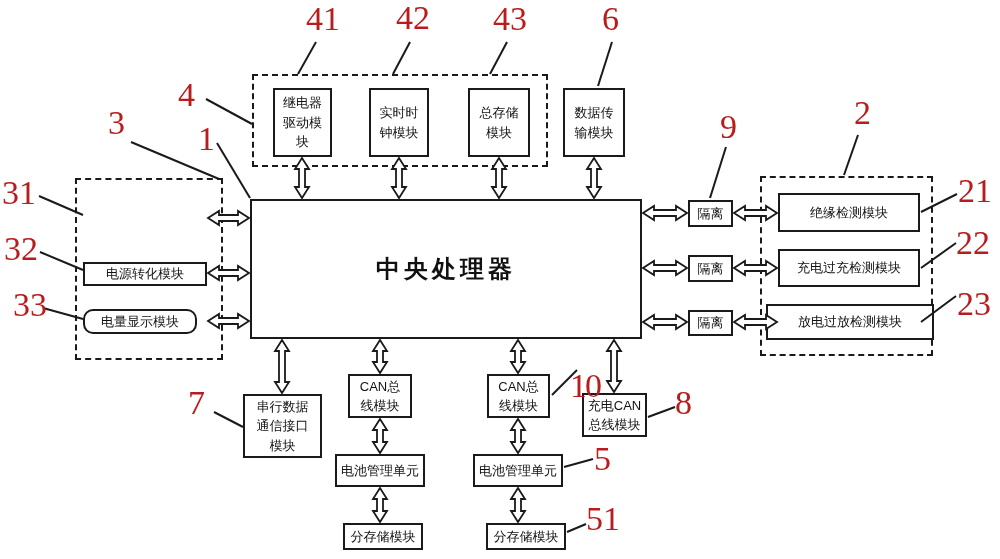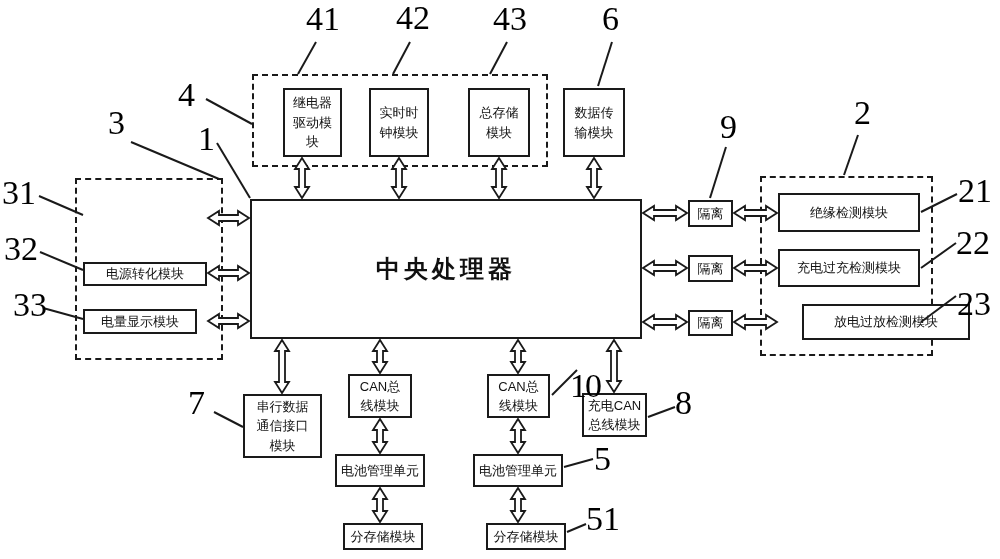--- a/index.html
+++ b/index.html
@@ -14,75 +14,75 @@
     box-sizing:border-box;font-size:13px;line-height:1.5;z-index:1;
   }
   .box .wrap{display:block;word-break:break-all;}
   .dashed{
     position:absolute;border:2px dashed #1a1a1a;background:transparent;
     box-sizing:border-box;z-index:0;
   }
   .cpu{font-size:24px;letter-spacing:4px;font-weight:700;}
   .ref{
     position:absolute;font-family:"Liberation Serif","DejaVu Serif",serif;
-    font-size:34px;line-height:1;color:#000000;z-index:3;
+    font-size:34px;line-height:1;color:#b91c1c;z-index:3;
   }
   .ref10{letter-spacing:-2px;}
   svg.connectors{position:absolute;left:0;top:0;z-index:2;pointer-events:none;}
 </style>
 </head>
 <body>
 
 <div class="stage">
 
   <div class="dashed" style="left:252px;top:74px;width:296px;height:93px;"></div>
   <div class="dashed" style="left:75px;top:178px;width:148px;height:182px;"></div>
   <div class="dashed" style="left:760px;top:176px;width:173px;height:180px;"></div>
 
-  <div class="box" style="left:283px;top:88px;width:59px;height:69px;">
+  <div class="box" style="left:273px;top:88px;width:59px;height:69px;">
     <span class="wrap" style="width:42px;">继电器驱动模块</span>
   </div>
   <div class="box" style="left:369px;top:88px;width:60px;height:69px;">
     <span class="wrap" style="width:42px;">实时时钟模块</span>
   </div>
   <div class="box" style="left:563px;top:88px;width:62px;height:69px;">
     <span class="wrap" style="width:42px;">数据传输模块</span>
   </div>
   <div class="box" style="left:468px;top:88px;width:62px;height:69px;">
     <span class="wrap" style="width:42px;">总存储模块</span>
   </div>
 
   <div class="box cpu" style="left:250px;top:199px;width:392px;height:140px;">
     <span>中央处理器</span>
   </div>
 
   <div class="box" style="left:83px;top:262px;width:124px;height:24px;">
     <span>电源转化模块</span>
   </div>
-  <div class="box" style="left:83px;top:309px;width:114px;height:25px;">
+  <div class="box" style="left:83px;top:309px;width:114px;height:25px;border-radius:10px;">
     <span>电量显示模块</span>
   </div>
 
   <div class="box" style="left:688px;top:200px;width:45px;height:27px;">
     <span>隔离</span>
   </div>
   <div class="box" style="left:688px;top:255px;width:45px;height:27px;">
     <span>隔离</span>
   </div>
   <div class="box" style="left:688px;top:310px;width:45px;height:26px;">
     <span>隔离</span>
   </div>
 
   <div class="box" style="left:778px;top:193px;width:142px;height:39px;">
     <span>绝缘检测模块</span>
   </div>
   <div class="box" style="left:778px;top:249px;width:142px;height:38px;">
     <span>充电过充检测模块</span>
   </div>
-  <div class="box" style="left:802px;top:304px;width:168px;height:36px;text-align:center;">
+  <div class="box" style="left:766px;top:304px;width:168px;height:36px;text-align:center;">
     <span>放电过放检测模块</span>
   </div>
 
   <div class="box" style="left:243px;top:394px;width:79px;height:64px;">
     <span class="wrap" style="width:54px;">串行数据通信接口模块</span>
   </div>
   <div class="box" style="left:348px;top:374px;width:64px;height:44px;">
     <span class="wrap" style="width:46px;">CAN总线模块</span>
   </div>
   <div class="box" style="left:487px;top:374px;width:63px;height:44px;">

